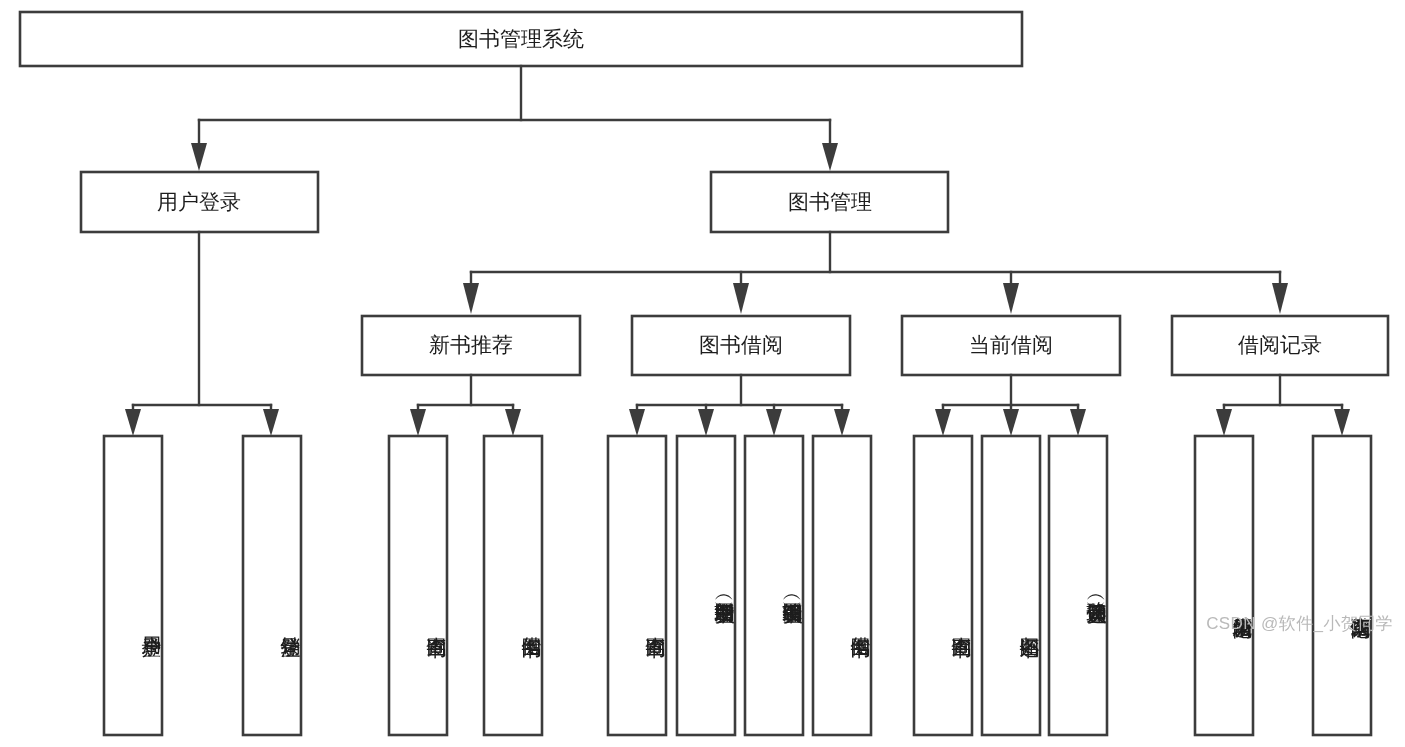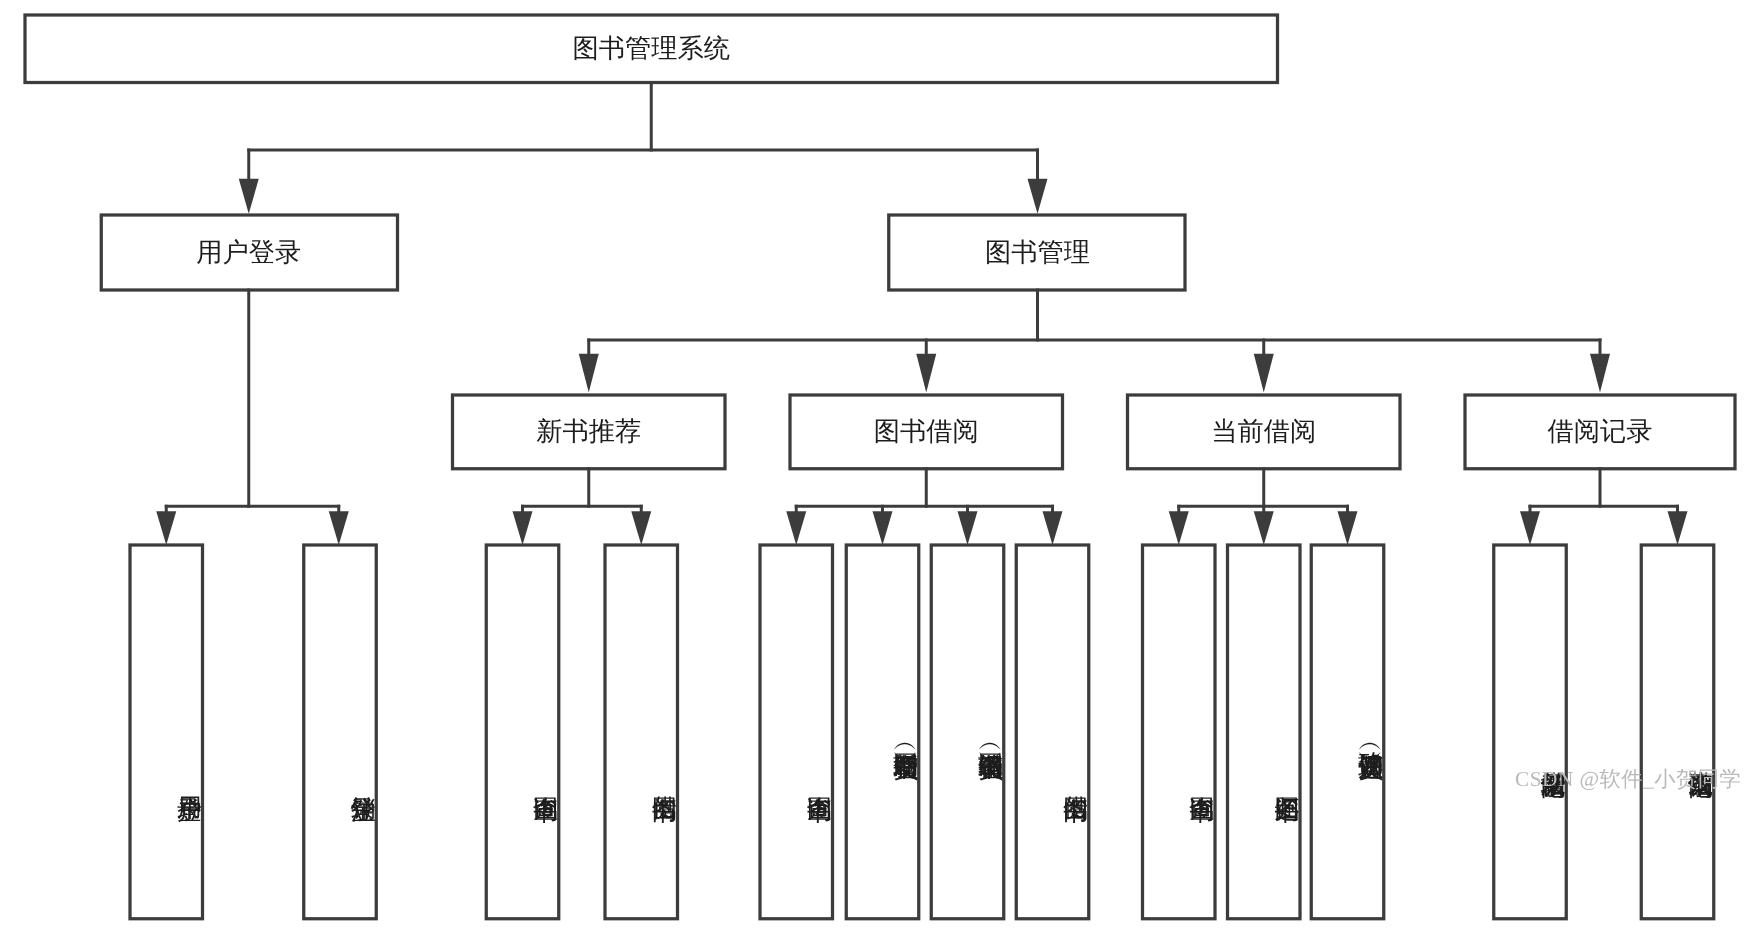--- a/index.html
+++ b/index.html
@@ -63,21 +63,21 @@
     pointer-events: none;
     font-family: "DejaVu Sans", "Liberation Sans", sans-serif;
   }
   .watermark {
     position: absolute;
     right: 12px;
     bottom: 6px;
     font-size: 17px;
     color: #b9b9b9;
     letter-spacing: 0.4px;
-    font-family: Liberation Serif, serif;
+    font-family: Liberation Sans, sans-serif;
   }
 </style>
 </head>
 <body>
 
 <div id="diagram-root">
 
   <svg class="flow" viewBox="0 0 1405 747">
 
     <g>

